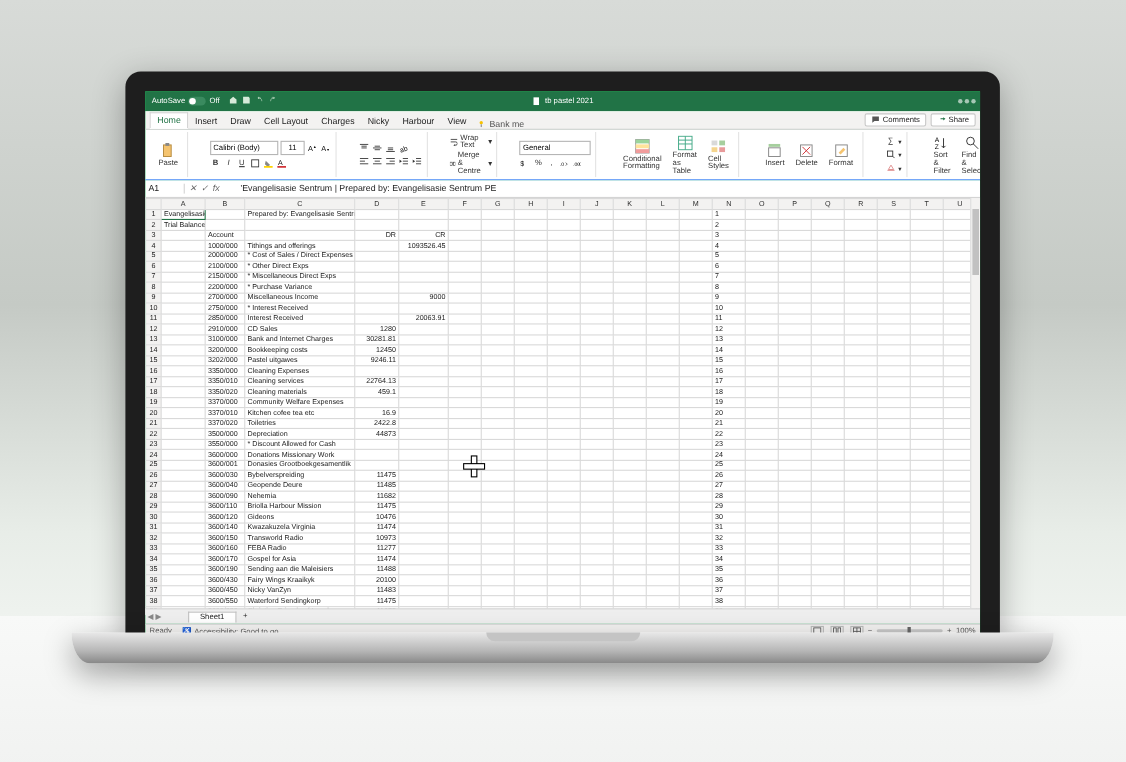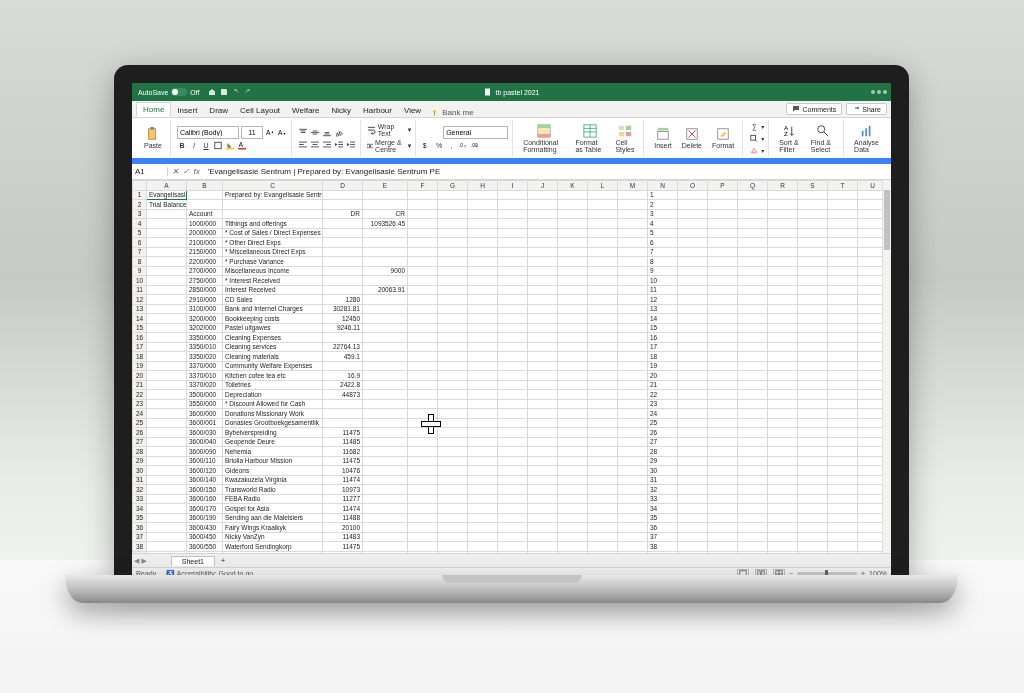--- a/index.html
+++ b/index.html
@@ -26,34 +26,34 @@
 .qa-icons svg{width:8px;height:8px;}
 
 .tabs { height: 17px; background:#f3f2f1; display:flex; align-items:flex-end; padding:0 4px; border-bottom:1px solid #d4d4d4; font-size:8px; position:relative; }
 .tab { padding: 2px 6px; cursor:pointer; }
 .tab.active { background:#fff; border:1px solid #d4d4d4; border-bottom:1px solid #fff; color:#217346; }
 .tell-me { display:flex; align-items:center; gap:3px; color:#555; margin-left:4px;}
 .tell-me svg{width:8px;height:8px;}
 .tabs-right { position:absolute; right:4px; top:2px; display:flex; gap:4px; }
 .tabs-right .pill { border:1px solid #c8c8c8; padding:1px 5px; font-size:7px; display:flex; align-items:center; gap:2px; background:#fff; border-radius:2px; }
 
-.ribbon { height: 46px; background:#fff; border-bottom:6px solid #3b82f6; display:flex; align-items:stretch; padding:2px 4px; gap:2px; }
+.ribbon { height: 46px; background:#fff; border-bottom:1px solid #3b82f6; display:flex; align-items:stretch; padding:2px 4px; gap:16px; }
 .rgroup { border-right:1px solid #e3e3e3; padding:0 4px; display:flex; flex-direction:column; justify-content:center; gap:2px; font-size:7px; color:#333; }
 .rgroup .row { display:flex; align-items:center; gap:2px; }
 .btn-lg { display:flex; flex-direction:column; align-items:center; justify-content:center; gap:1px; padding:2px 4px; font-size:7px; }
 .btn-lg svg { width:14px; height:14px; }
 .small-icon svg { width:9px; height:9px; }
 .ribbon select, .font-select { font-size:7px; height:13px; border:1px solid #b5b5b5; background:#fff; padding:0 2px; }
 .font-size { width:22px; text-align:center; }
 .square { width:10px; height:10px; display:flex; align-items:center; justify-content:center; border:1px solid transparent; }
 
 .fbar { height:16px; display:flex; align-items:center; border-bottom:1px solid #d4d4d4; background:#fff; font-size:8px; }
 .fbar .namebox { width:36px; padding:0 3px; border-right:1px solid #d4d4d4; }
 .fbar .fx { padding:0 4px; color:#666; font-style:italic; display:flex; gap:4px; align-items:center; }
-.fbar .formula { padding:0 4px; flex:1; }
+.fbar .formula { padding:0 4px; flex:1;margin-left:11px; }
 
 .grid-wrap { position:absolute; top:97px; left:0; right:0; bottom:20px; overflow:hidden; background:#fff; }
 .grid { border-collapse:collapse; table-layout:fixed; font-size:6.5px; width:100%; }
 .grid th, .grid td { border:1px solid #d9d9d9; height:9.5px; padding:0 2px; white-space:nowrap; overflow:hidden; }
 .grid thead th { background:#f3f2f1; text-align:center; font-weight:normal; color:#333; }
 .grid .rowhead { background:#f3f2f1; text-align:center; width:14px; }
 .grid td { text-align:left; }
 .grid td.num { text-align:right; }
 .sel-cell { border:1.5px solid #217346 !important; }
 
@@ -115,21 +115,21 @@
           <span></span>
           <span></span>
         </div>
       </div>
 
       <div class="tabs">
         <div class="tab active">Home</div>
         <div class="tab">Insert</div>
         <div class="tab">Draw</div>
         <div class="tab">Cell Layout</div>
-        <div class="tab">Welfare</div>
+        <div class="tab">Charges</div>
         <div class="tab">Nicky</div>
         <div class="tab">Harbour</div>
         <div class="tab">View</div>
         <div class="tell-me">
           <svg viewBox="0 0 16 16">
               <circle cx="7" cy="5" r="3" fill="#f8c200"></circle>
               <rect x="6" y="8" width="2" height="5" fill="#888"></rect>
             </svg>
           <span>Bank me</span>
         </div>
@@ -279,21 +279,21 @@
                 <path d="M1 2h8M1 5h6a2 2 0 010 4H5m0 0l1-1m-1 1l1 1" fill="none" stroke="#333"></path>
               </svg><span>Wrap Text</span> ▾</div>
           <div class="row"><svg width="10" height="10" viewBox="0 0 10 10">
                 <rect x="0" y="2" width="4" height="6" fill="none" stroke="#333"></rect>
                 <rect x="6" y="2" width="4" height="6" fill="none" stroke="#333"></rect>
                 <path d="M4 5h2" stroke="#333"></path>
               </svg><span>Merge &amp; Centre</span> ▾</div>
         </div>
         <div class="rgroup">
           <div class="row">
-              <input class="font-select" style="width: 65px; margin-left: 21px;" value="General">
+              <input class="font-select" style="width: 65px;" value="General">
             </div>
           <div class="row">
             <span class="square small-icon">
                 <svg viewBox="0 0 10 10">
                   <text x="0" y="8" font-size="8">$</text>
                 </svg>
               </span>
             <span class="square">%</span>
             <span class="square">,</span>
             <span class="square small-icon">

